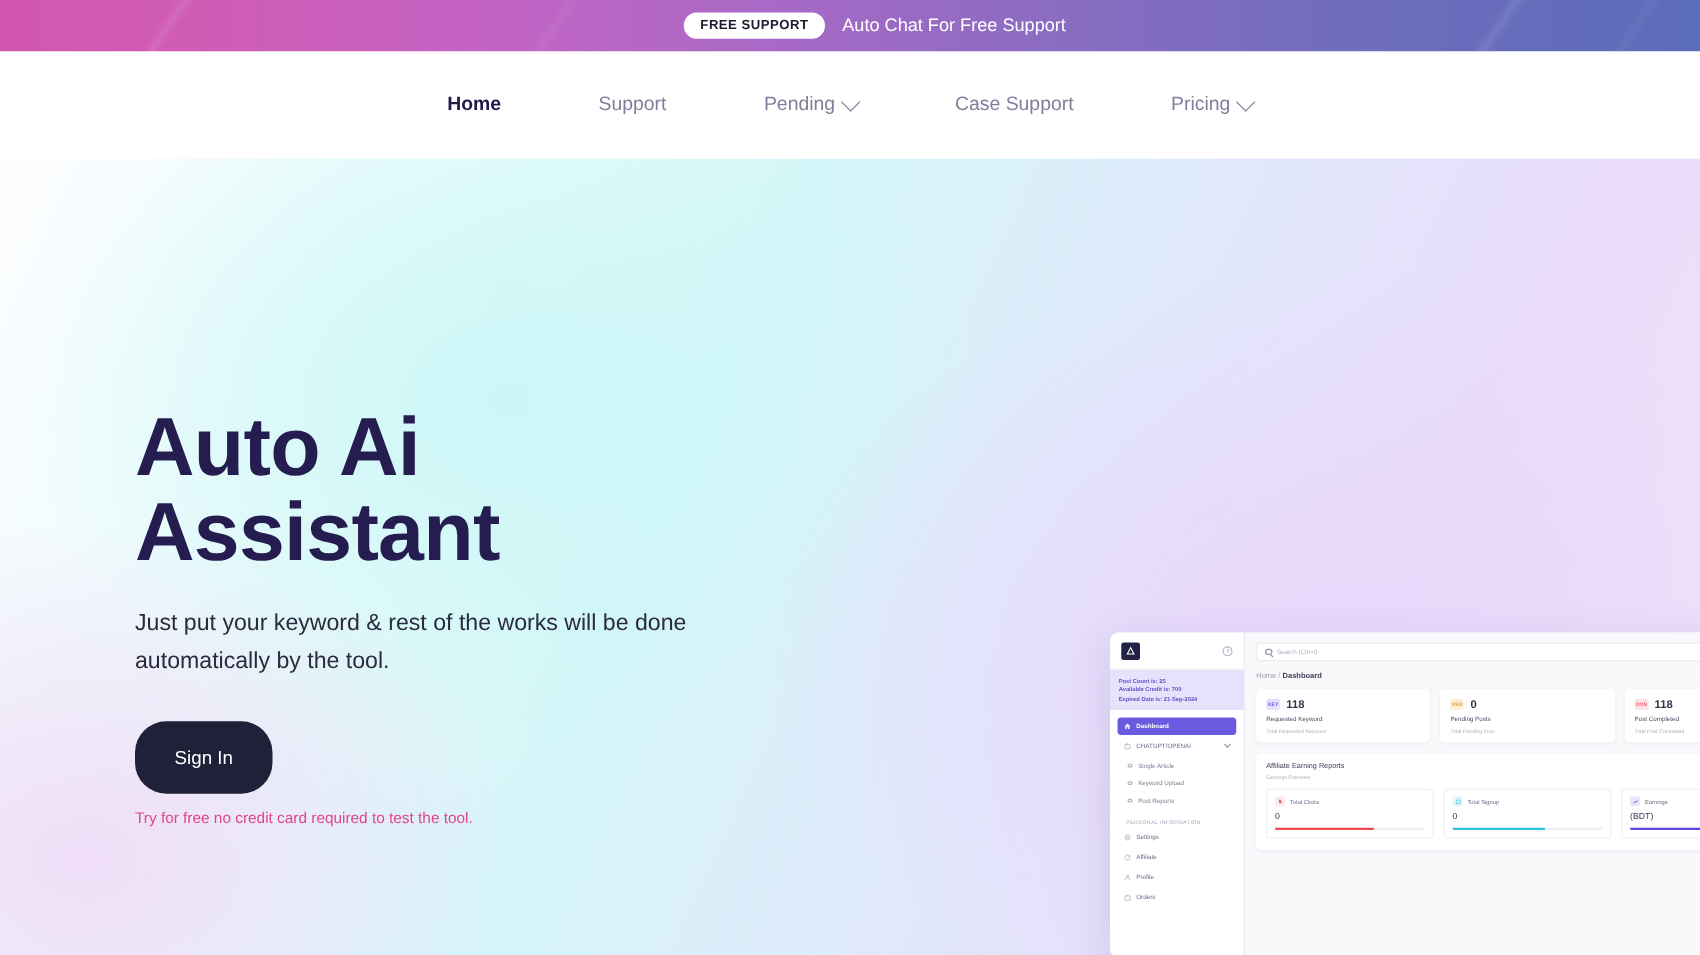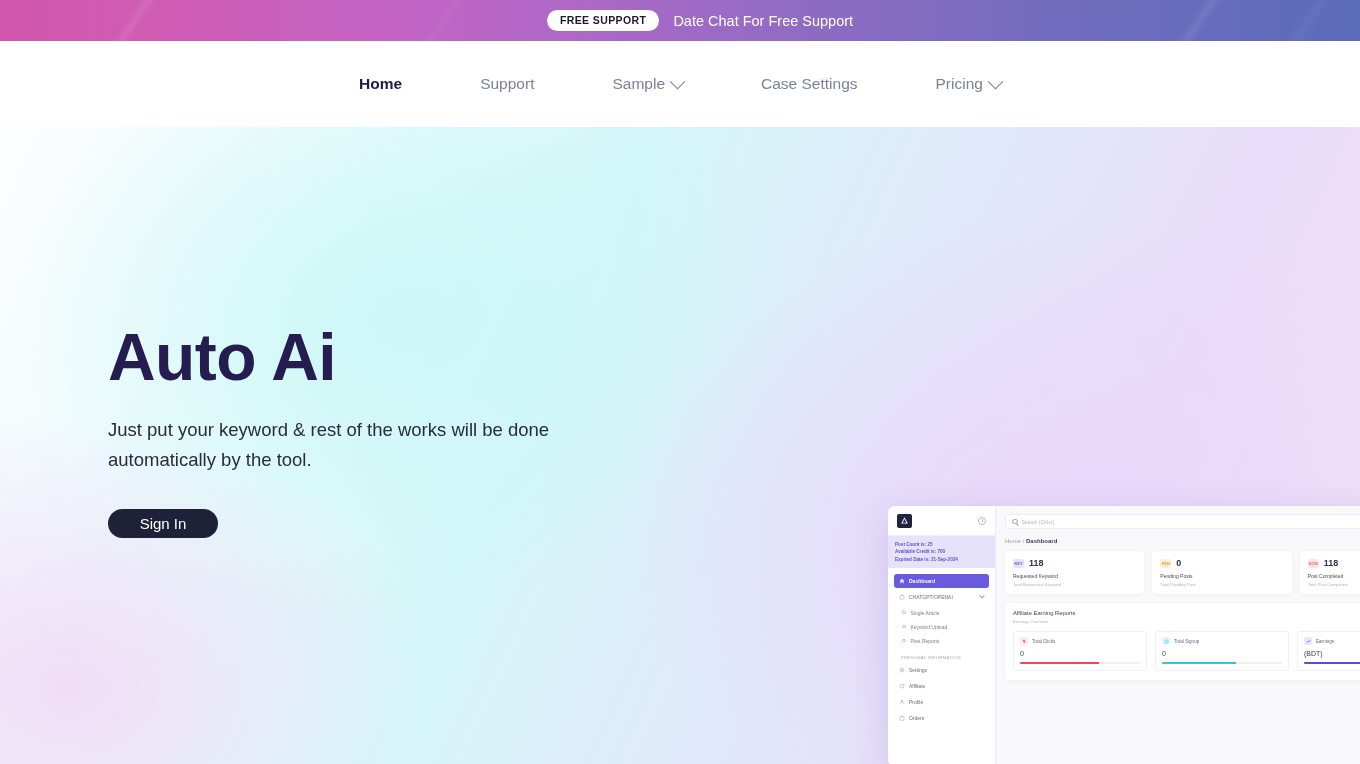--- a/index.html
+++ b/index.html
@@ -123,21 +123,21 @@
     line-height: 30px;
     color: #2b2b3d;
     max-width: 520px;
   }
   .btn-signin {
     margin-top: 34px;
     display: inline-flex;
     align-items: center;
     justify-content: center;
     width: 110px;
-    height: 29px;
+    height: 58px;
     border: none;
     border-radius: 25px;
     background: #1f2139;
     color: #ffffff;
     font-size: 15px;
     font-family: "Liberation Sans", sans-serif;
     cursor: pointer;
   }
   .note-free {
     margin-top: 12px;
@@ -303,53 +303,55 @@
 </style>
 </head>
 <body>
 
 <div class="topbar">
   <span class="streak s1"></span>
   <span class="streak s2"></span>
   <span class="streak s3"></span>
   <span class="streak s4"></span>
   <span class="badge-free">FREE SUPPORT</span>
-  <span class="topbar-text">Date Chat For Free Support</span>
+  <span class="topbar-text">Auto Chat For Free Support</span>
 </div>
 
 <nav class="nav">
   <ul class="nav-list">
     <li class="nav-item active">
       <span>Home</span>
     </li>
     <li class="nav-item">
       <span>Support</span>
     </li>
     <li class="nav-item">
-      <span>Sample</span>
+      <span>Pending</span>
       <span class="chev"></span>
     </li>
     <li class="nav-item">
-      <span>Case Settings</span>
+      <span>Case Support</span>
     </li>
     <li class="nav-item">
       <span>Pricing</span>
       <span class="chev"></span>
     </li>
   </ul>
 </nav>
 
 <section class="hero">
 
   <div class="hero-copy">
     <h1 class="hero-title">
       <span>Auto Ai</span><br>
+      <span>Assistant</span>
     </h1>
     <p class="hero-sub">Just put your keyword &amp; rest of the works will be done automatically by the tool.</p>
     <button class="btn-signin">Sign In</button>
+    <div class="note-free">Try for free no credit card required to test the tool.</div>
   </div>
 
   <div class="dash">
 
     <aside class="dash-side">
       <div class="dash-logo-row">
         <span class="dash-logo">
           <svg viewBox="0 0 24 24" fill="#ffffff">
               <path d="M12 3 3 20h18L12 3zm0 5 5 10H7l5-10z"></path>
             </svg>

